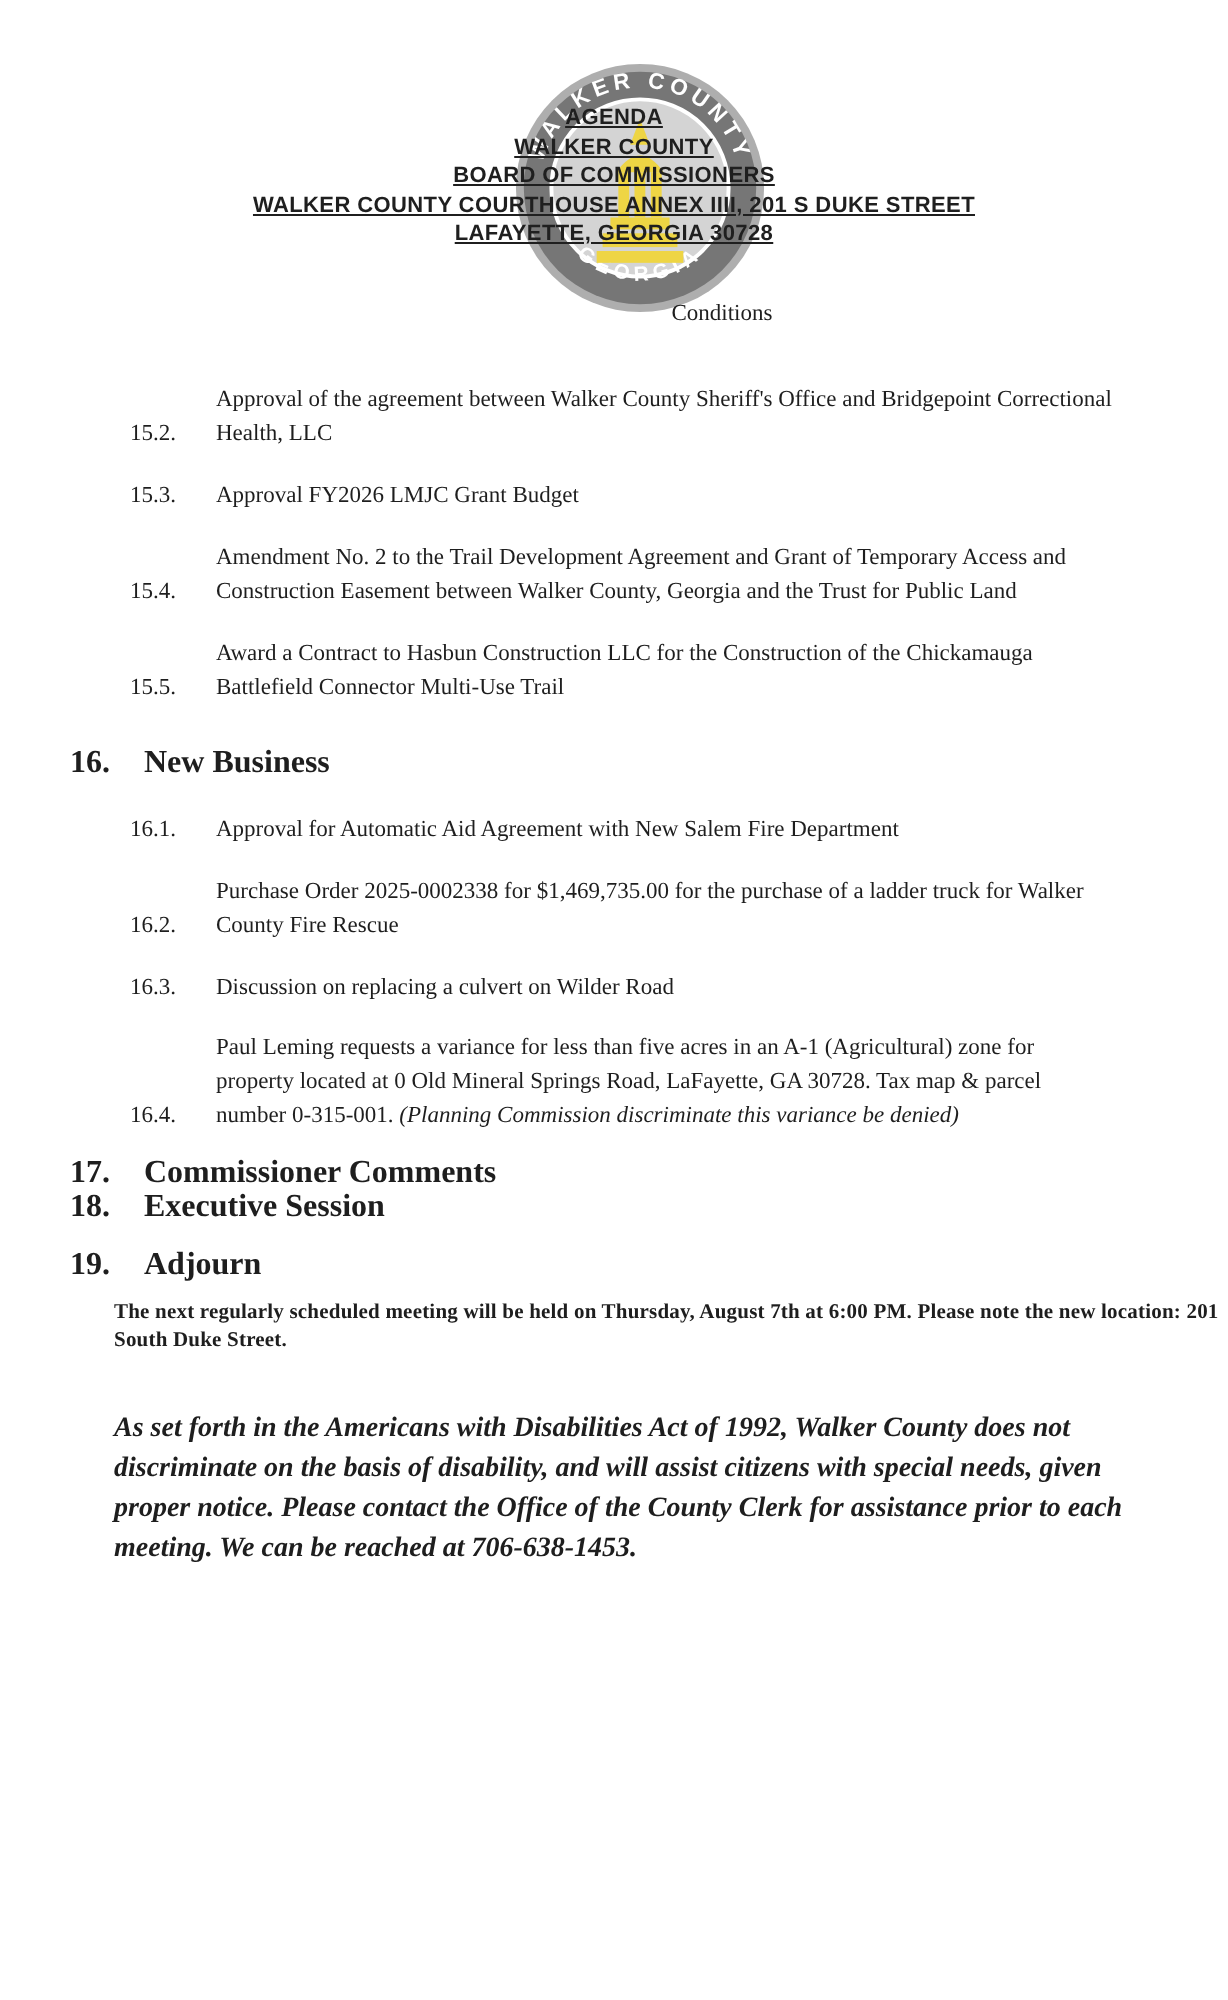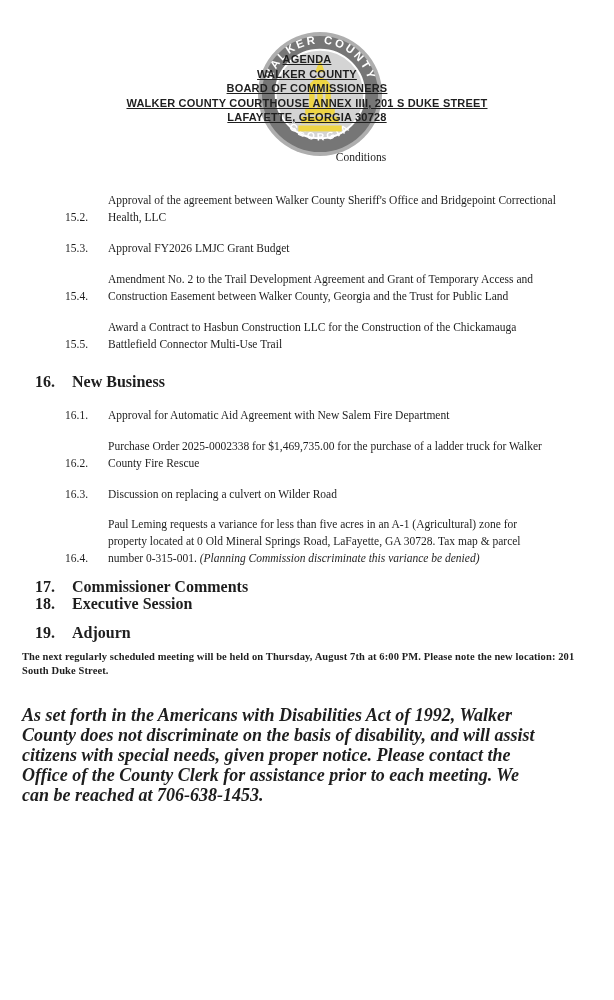--- a/index.html
+++ b/index.html
@@ -47,35 +47,35 @@
   .row.subitem { margin-left: 65px; }
   .row.subitem .num { flex: 0 0 43px; }
   .row.subitem .txt { width: 450px; }
 
   .row.section { margin-left: 35px; font-weight: bold; font-size: 16px; }
   .row.section .num { flex: 0 0 37px; }
 
   .txt .note { font-style: italic; font-weight: normal; }
 
   
-  .footer { position: relative; z-index: 1; }
+  .footer { position: relative; z-index: 1; padding-left: 35px; }
   .next-meeting {
     margin: 9px 20px 0 22px;
     width: 576px;
     font-weight: bold;
     font-size: 10.5px;
     line-height: 14.5px;
     letter-spacing: 0.1px;
   }
   .ada-notice {
     margin: 26px 20px 0 22px;
     width: 520px;
     font-weight: bold;
     font-style: italic;
-    font-size: 18px;
+    font-size: 14px;
     line-height: 20px;
   }
 </style>
 </head>
 <body>
 
 <div class="page">
 
   <svg class="seal" viewBox="0 0 130 130" aria-hidden="true">
     <circle cx="65" cy="65" r="63" fill="#aaaaaa"></circle>

